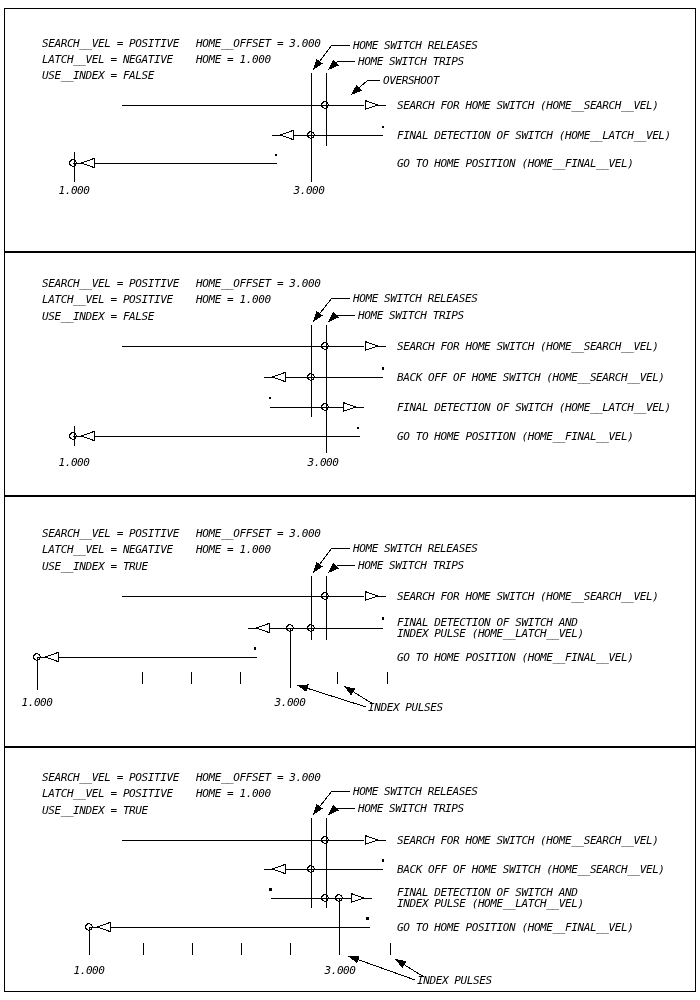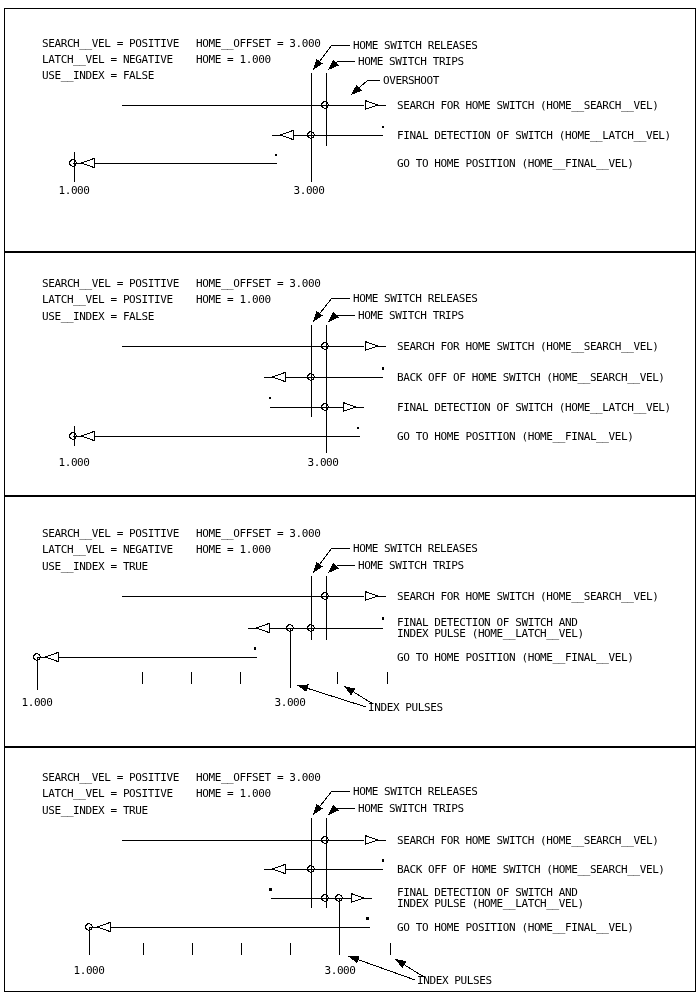--- a/index.html
+++ b/index.html
@@ -1,16 +1,16 @@
 <!DOCTYPE html>
 <html><head>
 <meta charset="utf-8">
 <style>
   html,body{margin:0;padding:0;background:#ffffff;}
-  .screen{position:relative;width:700px;height:1000px;background:#ffffff;overflow:hidden;}
+  .screen{position:relative;width:700px;height:1000px;background:#ffffff;overflow:hidden;font-style:italic;}
   svg{display:block;}
   svg text{font-family:"DejaVu Sans Mono","Liberation Mono",monospace;font-size:11px;letter-spacing:-0.4px;fill:#000;stroke:none;}
   .mid{text-anchor:middle;}
   .ln{stroke:#000;stroke-width:1;fill:none;}
   .box{stroke:#000;stroke-width:1;fill:none;}
   .oa{fill:#ffffff;stroke:#000;stroke-width:1;}   
   .ah{fill:#000;stroke:none;}                      
   .mk{fill:none;stroke:#000;stroke-width:1;}       
   .dot{fill:#000;stroke:none;}                     
 </style>

